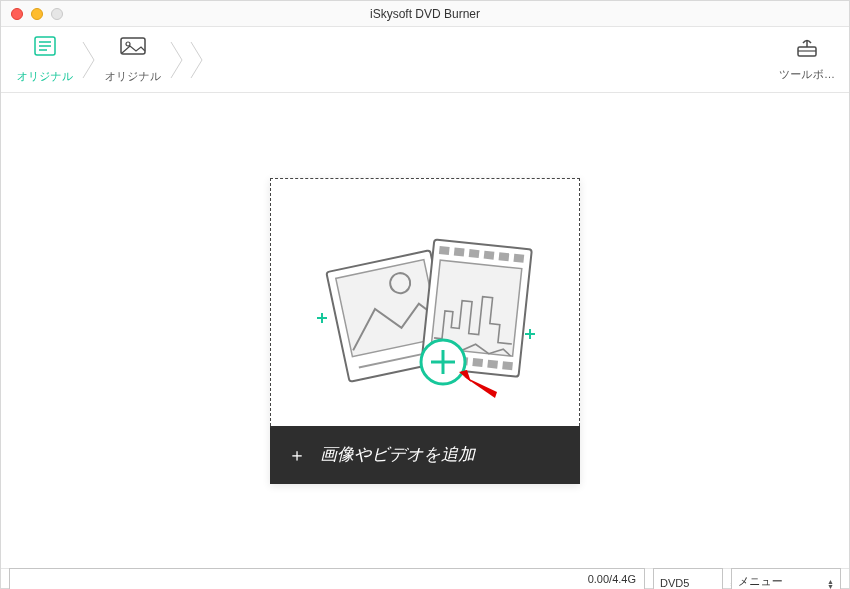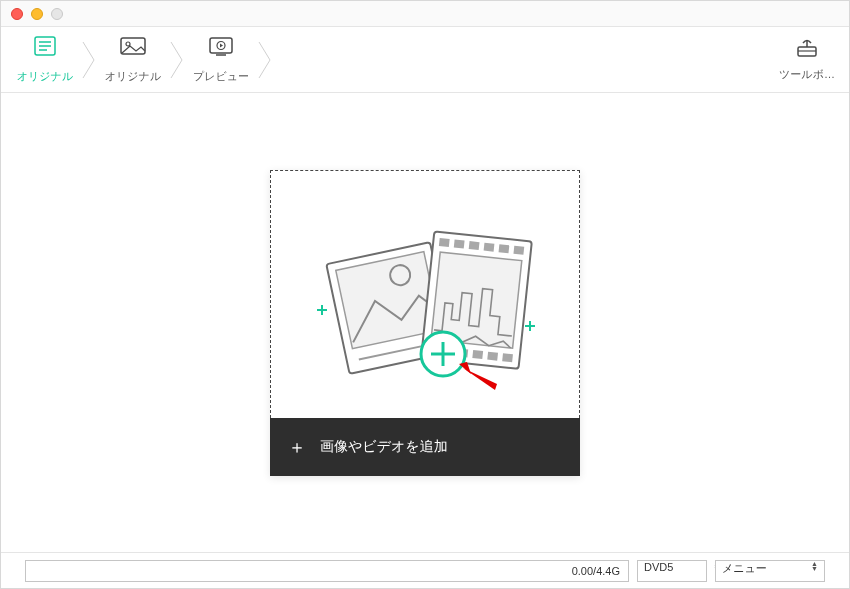--- a/index.html
+++ b/index.html
@@ -26,42 +26,43 @@
   .chev { width: 20px; height: 40px; display: flex; align-items: center; justify-content: center; }
   .right-tools { position: absolute; right: 12px; top: 0; height: 100%; display: flex; align-items: center; }
   .tool { display: flex; flex-direction: column; align-items: center; gap: 4px; width: 60px; }
   .tool-label { font-size: 11px; color: #555; width: 100%; text-align: center; white-space: nowrap; overflow: hidden; text-overflow: ellipsis; }
 
   
   .main { flex: 1; display: flex; align-items: center; justify-content: center; position: relative; }
   .dropcard { width: 310px; display: flex; flex-direction: column; box-shadow: 0 2px 8px rgba(0,0,0,0.1); }
   .dropzone { height: 248px; border: 1.5px dashed #444; border-bottom: none; display: flex; align-items: center; justify-content: center; position: relative; background: #fff; }
   .addbar { height: 58px; background: #2e2e2e; display: flex; align-items: center; padding: 0 18px; gap: 14px; cursor: pointer; }
-  .addlabel { color: #fff; font-size: 14px; }
+  .addlabel { color: #fff; font-size: 17px; font-style: italic; }
   .plus-white { color: #fff; font-size: 18px; font-weight: 300; }
 
   
-  .bottombar { height: 36px; border-top: 1px solid #e5e5e5; display: flex; align-items: center; padding: 0 24px; gap: 8px; }
+  .bottombar { height: 20px; border-top: 1px solid #e5e5e5; display: flex; align-items: center; padding: 0 8px; gap: 8px; }
   .progress-field { flex: 1; height: 22px; border: 1px solid #c5c5c5; background: #fff; display: flex; align-items: center; justify-content: flex-end; padding: 0 8px; font-size: 11px; color: #333; }
-  .select { height: 22px; border: 1px solid #c5c5c5; background: #fff; display: flex; align-items: flex-start; justify-content: space-between; padding: 0 6px; font-size: 11px; color: #333; cursor: pointer; gap: 40px; }
+  .select { height: 22px; border: 1px solid #c5c5c5; background: #fff; display: flex; align-items: flex-end; justify-content: space-between; padding: 0 6px; font-size: 11px; color: #333; cursor: pointer; gap: 40px; }
   .select.dvd { width: 70px; }
   .select.qual { width: 110px; }
   .updown { display: flex; flex-direction: column; line-height: 5px; font-size: 7px; color: #555; }
 </style>
 </head>
 <body>
 
 <div class="window">
 
   <div class="titlebar">
     <div class="traffic">
       <div class="tl close"></div>
       <div class="tl min"></div>
       <div class="tl max"></div>
     </div>
+    <div class="title">iSkysoft DVD Burner</div>
   </div>
 
   <div class="toolbar">
     <div class="steps">
 
       <div class="step active">
         <span class="step-icon">
           <svg width="26" height="22" viewBox="0 0 26 22">
             <rect x="3" y="2" width="20" height="18" rx="2" fill="none" stroke="#16c79a" stroke-width="1.5"></rect>
             <line x1="7" y1="7" x2="19" y2="7" stroke="#16c79a" stroke-width="1.5"></line>
@@ -86,31 +87,20 @@
           </svg>
         </span>
         <span class="step-label">オリジナル</span>
       </div>
       <span class="chev">
         <svg width="14" height="40" viewBox="0 0 14 40">
             <polyline points="1,2 12,20 1,38" fill="none" stroke="#d0d0d0" stroke-width="1"></polyline>
           </svg>
       </span>
 
-      <div class="step">
-        <span class="step-icon">
-          <svg width="28" height="22" viewBox="0 0 28 22">
-            <rect x="3" y="3" width="22" height="15" rx="2" fill="none" stroke="#4a4a4a" stroke-width="1.5"></rect>
-            <circle cx="14" cy="10.5" r="4" fill="none" stroke="#4a4a4a" stroke-width="1.2"></circle>
-            <polygon points="13,8.5 13,12.5 16,10.5" fill="#4a4a4a"></polygon>
-            <line x1="9" y1="20" x2="19" y2="20" stroke="#4a4a4a" stroke-width="1.5"></line>
-          </svg>
-        </span>
-        <span class="step-label">プレビュー</span>
-      </div>
       <span class="chev">
         <svg width="14" height="40" viewBox="0 0 14 40">
             <polyline points="1,2 12,20 1,38" fill="none" stroke="#d0d0d0" stroke-width="1"></polyline>
           </svg>
       </span>
 
     </div>
 
     <div class="right-tools">
       <div class="tool">

